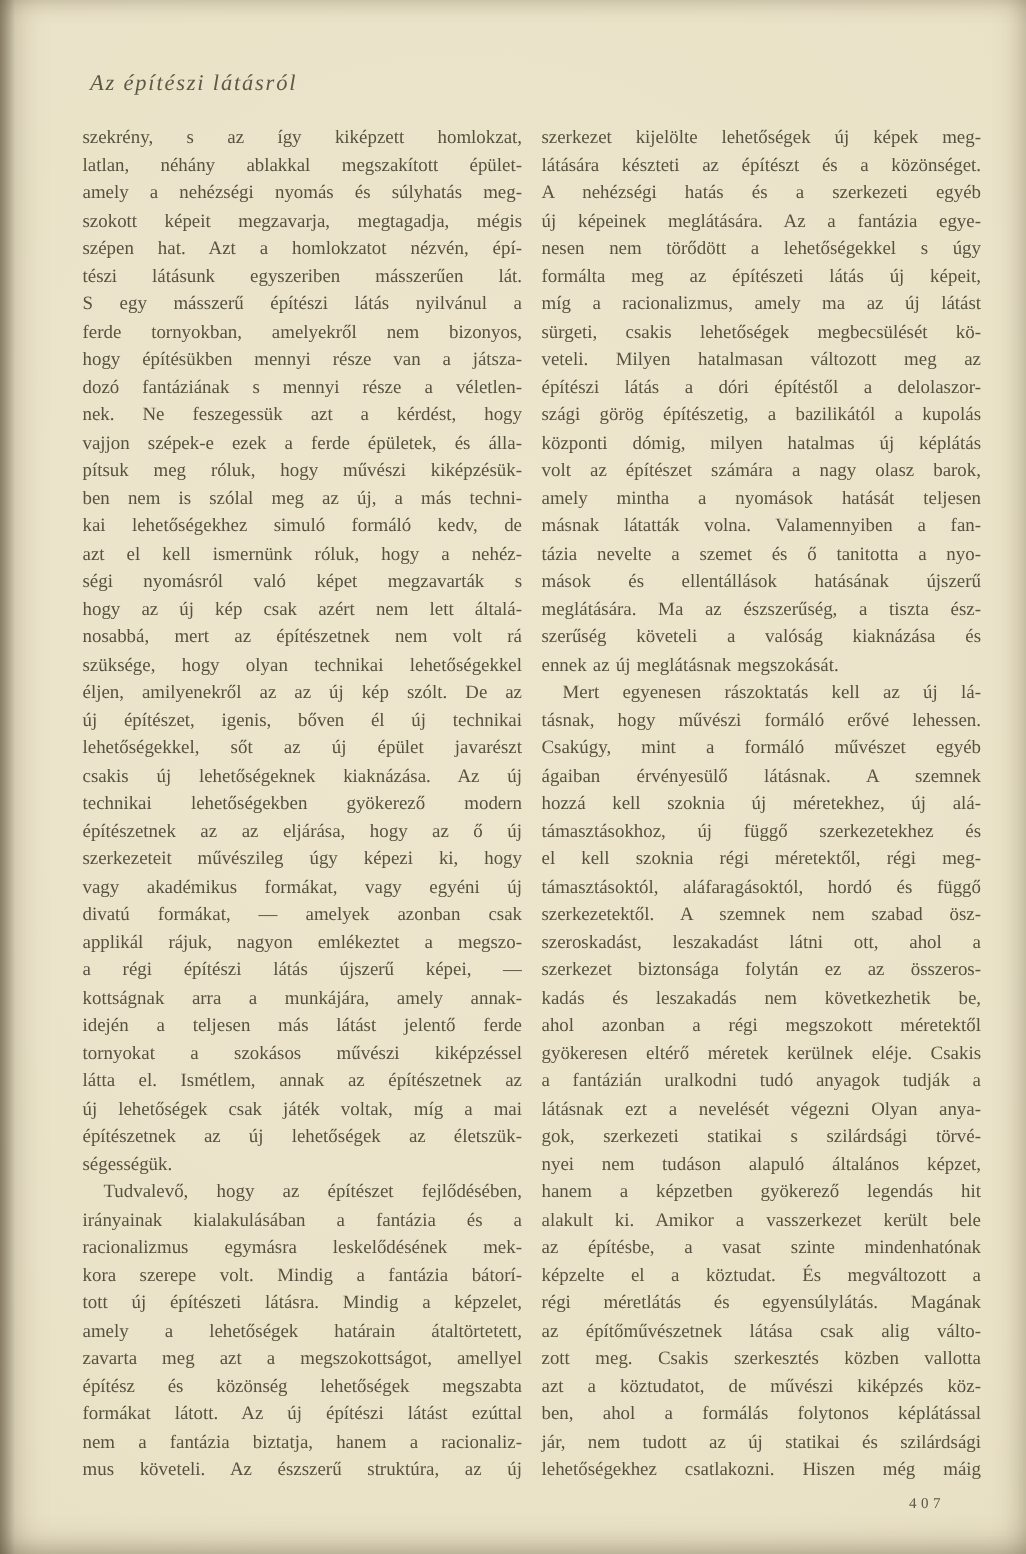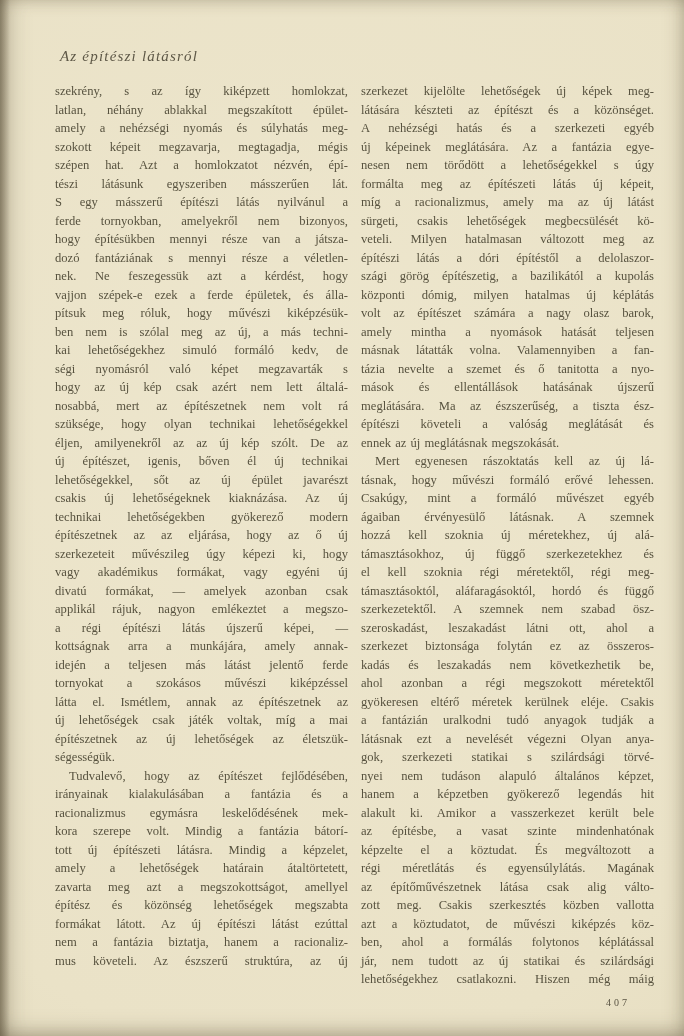--- a/index.html
+++ b/index.html
@@ -64,20 +64,21 @@
       <div class="line">tészi látásunk egyszeriben másszerűen lát.</div>
       <div class="line">S egy másszerű építészi látás nyilvánul a</div>
       <div class="line">ferde tornyokban, amelyekről nem bizonyos,</div>
       <div class="line">hogy építésükben mennyi része van a játsza-</div>
       <div class="line">dozó fantáziának s mennyi része a véletlen-</div>
       <div class="line">nek. Ne feszegessük azt a kérdést, hogy</div>
       <div class="line">vajjon szépek-e ezek a ferde épületek, és álla-</div>
       <div class="line">pítsuk meg róluk, hogy művészi kiképzésük-</div>
       <div class="line">ben nem is szólal meg az új, a más techni-</div>
       <div class="line">kai lehetőségekhez simuló formáló kedv, de</div>
+      <div class="line">azt el kell ismernünk róluk, hogy a nehéz-</div>
       <div class="line">ségi nyomásról való képet megzavarták s</div>
       <div class="line">hogy az új kép csak azért nem lett általá-</div>
       <div class="line">nosabbá, mert az építészetnek nem volt rá</div>
       <div class="line">szüksége, hogy olyan technikai lehetőségekkel</div>
       <div class="line">éljen, amilyenekről az az új kép szólt. De az</div>
       <div class="line">új építészet, igenis, bőven él új technikai</div>
       <div class="line">lehetőségekkel, sőt az új épület javarészt</div>
       <div class="line">csakis új lehetőségeknek kiaknázása. Az új</div>
       <div class="line">technikai lehetőségekben gyökerező modern</div>
       <div class="line">építészetnek az az eljárása, hogy az ő új</div>
@@ -117,21 +118,21 @@
       <div class="line">veteli. Milyen hatalmasan változott meg az</div>
       <div class="line">építészi látás a dóri építéstől a delolaszor-</div>
       <div class="line">szági görög építészetig, a bazilikától a kupolás</div>
       <div class="line">központi dómig, milyen hatalmas új képlátás</div>
       <div class="line">volt az építészet számára a nagy olasz barok,</div>
       <div class="line">amely mintha a nyomások hatását teljesen</div>
       <div class="line">másnak látatták volna. Valamennyiben a fan-</div>
       <div class="line">tázia nevelte a szemet és ő tanitotta a nyo-</div>
       <div class="line">mások és ellentállások hatásának újszerű</div>
       <div class="line">meglátására. Ma az észszerűség, a tiszta ész-</div>
-      <div class="line">építészi követeli a valóság meglátását és</div>
+      <div class="line">szerűség követeli a valóság kiaknázása és</div>
       <div class="line p-end">ennek az új meglátásnak megszokását.</div>
       <div class="line p-start">Mert egyenesen rászoktatás kell az új lá-</div>
       <div class="line">tásnak, hogy művészi formáló erővé lehessen.</div>
       <div class="line">Csakúgy, mint a formáló művészet egyéb</div>
       <div class="line">ágaiban érvényesülő látásnak. A szemnek</div>
       <div class="line">hozzá kell szoknia új méretekhez, új alá-</div>
       <div class="line">támasztásokhoz, új függő szerkezetekhez és</div>
       <div class="line">el kell szoknia régi méretektől, régi meg-</div>
       <div class="line">támasztásoktól, aláfaragásoktól, hordó és függő</div>
       <div class="line">szerkezetektől. A szemnek nem szabad ösz-</div>

